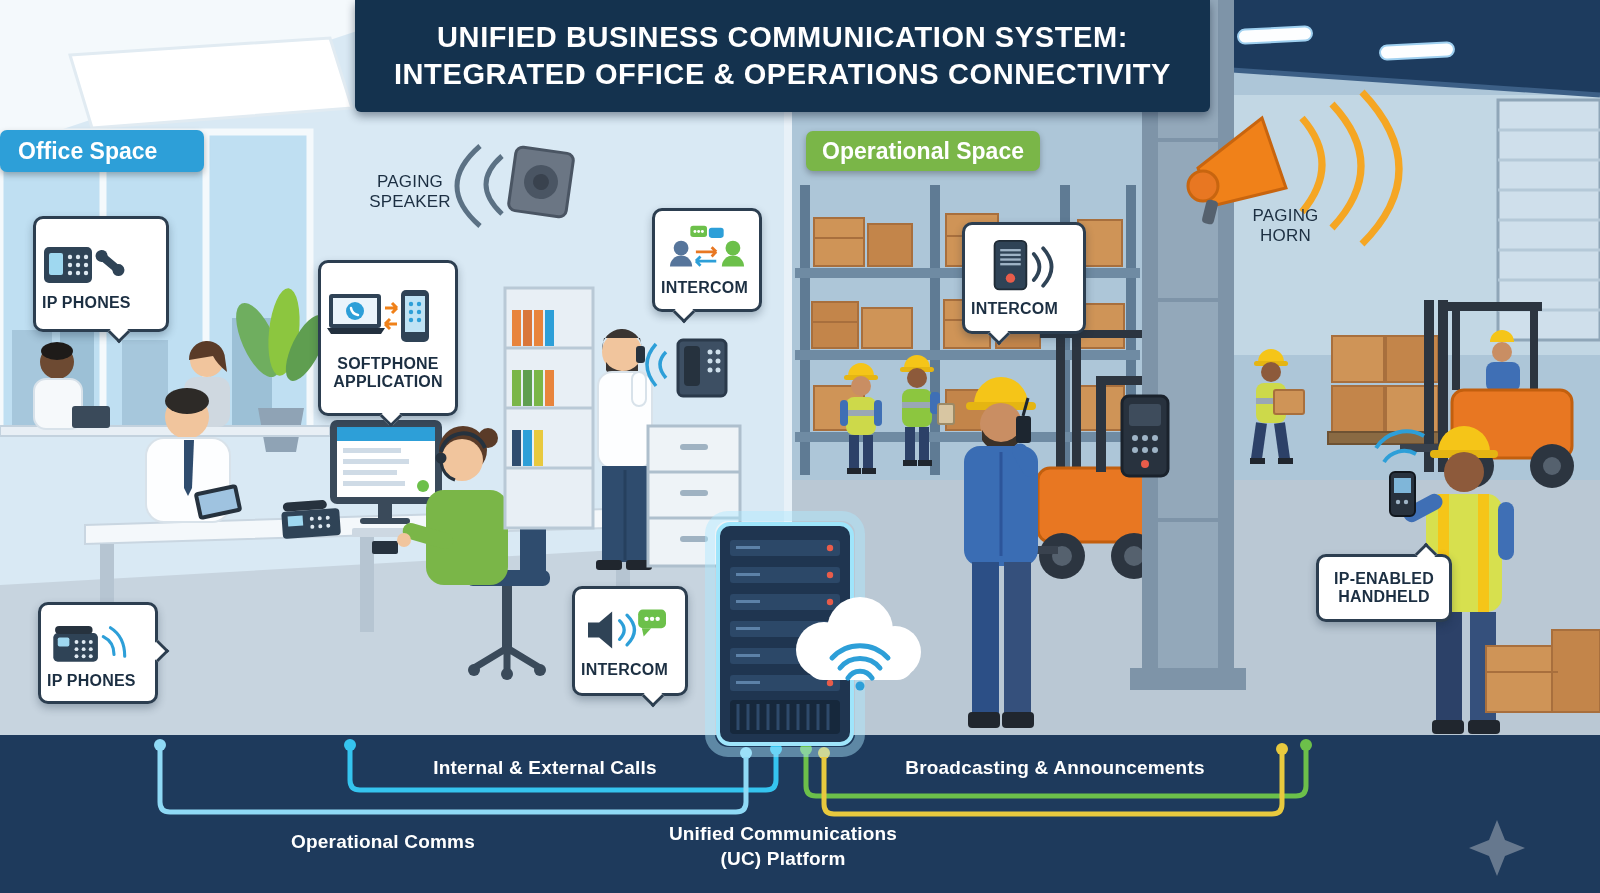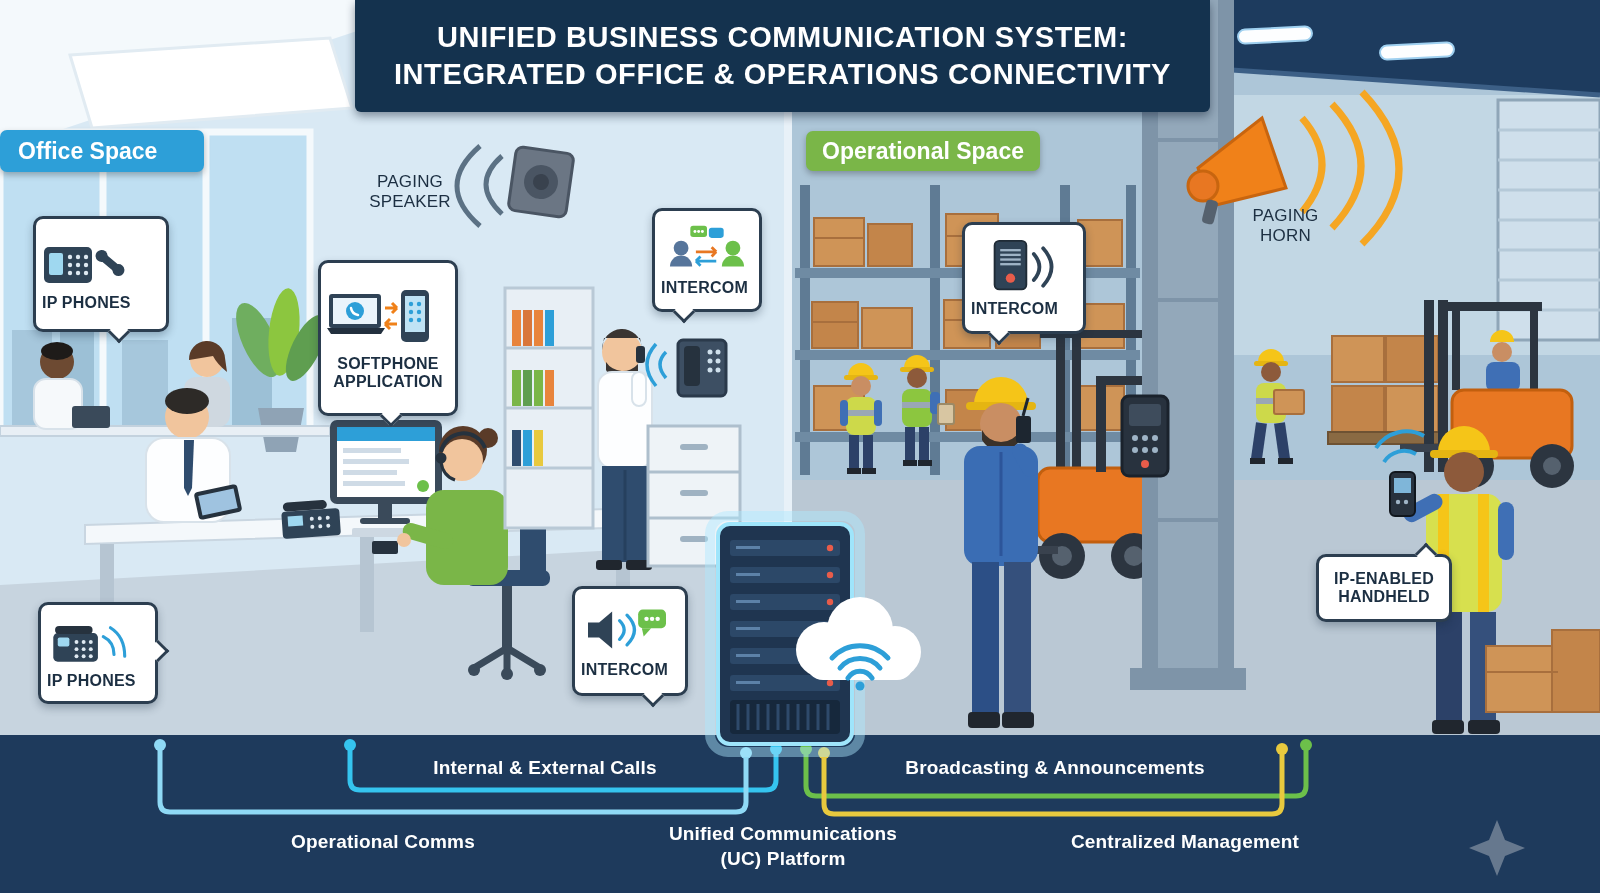--- a/index.html
+++ b/index.html
@@ -622,15 +622,14 @@
     <div class="pointer up" style="left:76%"></div>
   </div>
 
   <div class="band-label" style="left:400px;top:756px;width:290px">Internal &amp; External Calls</div>
   <div class="band-label" style="left:888px;top:756px;width:334px">Broadcasting &amp; Announcements</div>
   <div class="band-label" style="left:258px;top:830px;width:250px">Operational Comms</div>
   <div class="band-label" style="left:660px;top:822px;width:246px">
     <div>Unified Communications</div>
     <div>(UC) Platform</div>
   </div>
-  <div class="band-label" style="left:1040px;top:830px;width:290px">Centralized Management</div>
 
 </div>
 
 </body></html>

